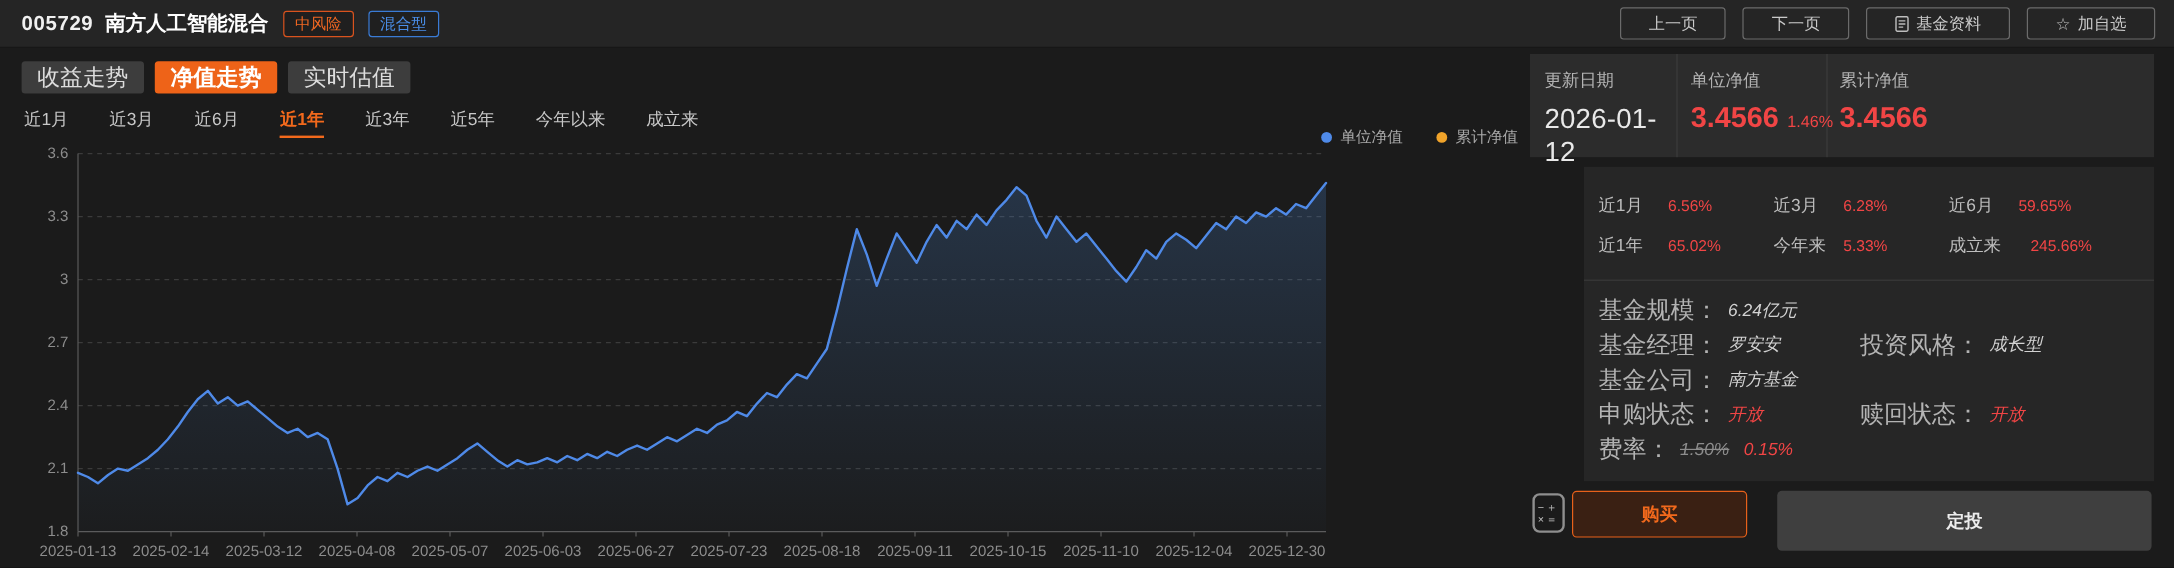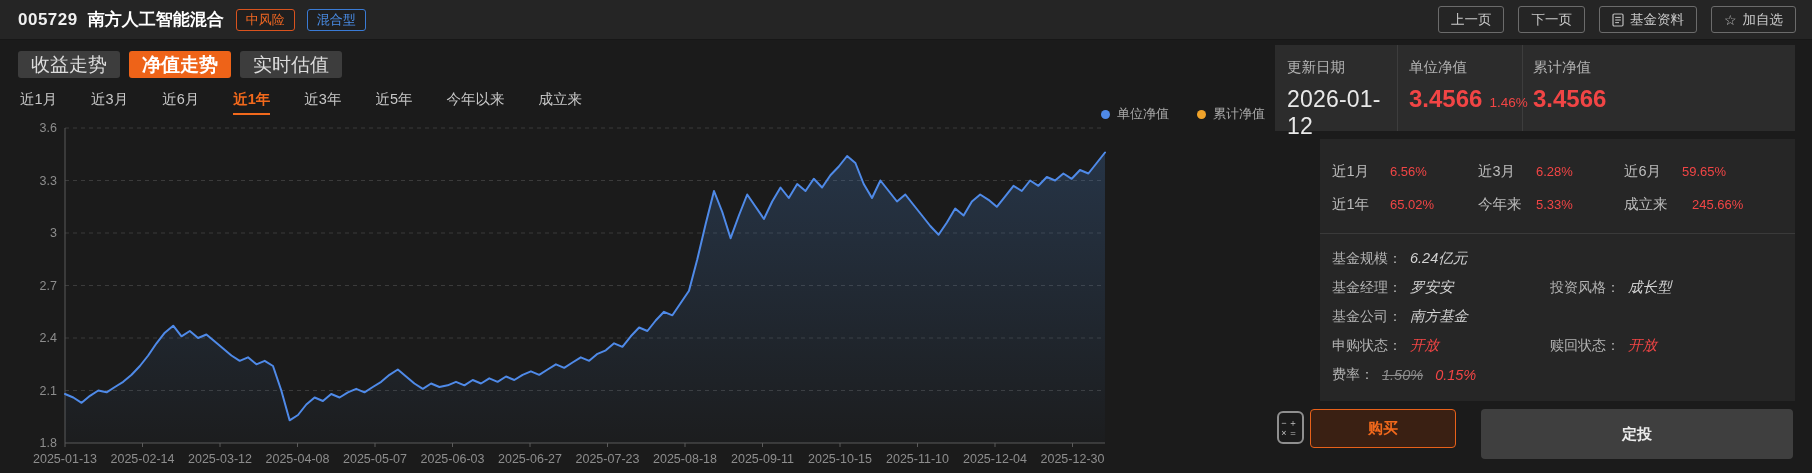--- a/index.html
+++ b/index.html
@@ -9,21 +9,21 @@
   
   .header{position:absolute;top:0;left:0;width:1812px;height:40px;background:#252525;
           display:flex;align-items:center;justify-content:space-between;border-bottom:1px solid #171717;box-sizing:border-box;}
   .h-left{display:flex;align-items:center;padding-left:18px;}
   .fund-code{font-size:17px;font-weight:700;color:#f0f0f0;letter-spacing:.5px;}
   .fund-name{font-size:17px;font-weight:700;color:#ffffff;margin-left:10px;}
   .badge{font-size:13px;border-radius:3px;padding:1px 9px;margin-left:12px;background:rgba(0,0,0,.15);}
   .badge.risk{color:#f06722;border:1px solid #d9531e;}
   .badge.type{color:#4a8ee8;border:1px solid #3a7bd5;}
   .h-right{display:flex;align-items:center;gap:14px;padding-right:16px;}
-  .hbtn{display:flex;align-items:center;gap:6px;height:27px;padding:0 12px;border:1px solid #6b6b6b;border-radius:3px;
+  .hbtn{display:flex;align-items:center;gap:6px;height:27px;padding:0 23px;border:1px solid #6b6b6b;border-radius:3px;
         color:#c9c9c9;font-size:13.5px;background:transparent;cursor:pointer;}
   .hbtn .glyph{font-size:14px;line-height:1;color:#bdbdbd;display:flex;align-items:center;}
 
   
   .view-tabs{position:absolute;top:51px;left:18px;display:flex;gap:9px;}
   .vtab{height:27px;display:flex;align-items:center;padding:0 13px;background:#3d3d3d;color:#dcdcdc;
         font-size:19px;border-radius:3px;cursor:pointer;}
   .vtab.active{background:#ee6318;color:#fff;font-weight:700;}
 
   
@@ -56,21 +56,21 @@
   .perf-row{display:flex;align-items:center;height:33px;padding-left:12px;}
   .perf-cell{display:flex;align-items:center;width:146px;}
   .perf-cell.w{flex:1;}
   .plabel{font-size:14.5px;color:#bdbdbd;width:58px;}
   .plabel.w3{width:68px;}
   .pval{font-size:13px;color:#f14545;}
   .divider{height:1px;background:#3a3a3a;margin:12px 0 10px 0;}
   .info-row{display:flex;align-items:center;height:29px;padding-left:12px;}
   .icell-l{display:flex;align-items:center;width:218px;}
   .icell-r{display:flex;align-items:center;flex:1;}
-  .ilabel{font-size:14px;color:#b3b3b3;margin-right:8px;}
+  .ilabel{font-size:20px;color:#b3b3b3;margin-right:8px;}
   .ival{font-size:14.5px;color:#d2d2d2;font-style:italic;}
   .ival.red{color:#f14545;}
   .ival.strike{color:#8d8d8d;text-decoration:line-through;margin-right:12px;}
 
   
   .calc-btn{position:absolute;left:1277px;top:411px;width:27px;height:33px;border:2px solid #8f8f8f;border-radius:6px;
             box-sizing:border-box;display:flex;flex-direction:column;align-items:center;justify-content:center;cursor:pointer;}
   .calc-btn span{font-size:9px;line-height:10px;color:#c0c0c0;letter-spacing:2px;}
   .buy-btn{position:absolute;left:1310px;top:409px;width:146px;height:39px;background:#3a2013;border:1px solid #e8611a;
            border-radius:4px;color:#f2691c;font-size:15px;font-weight:700;cursor:pointer;}

